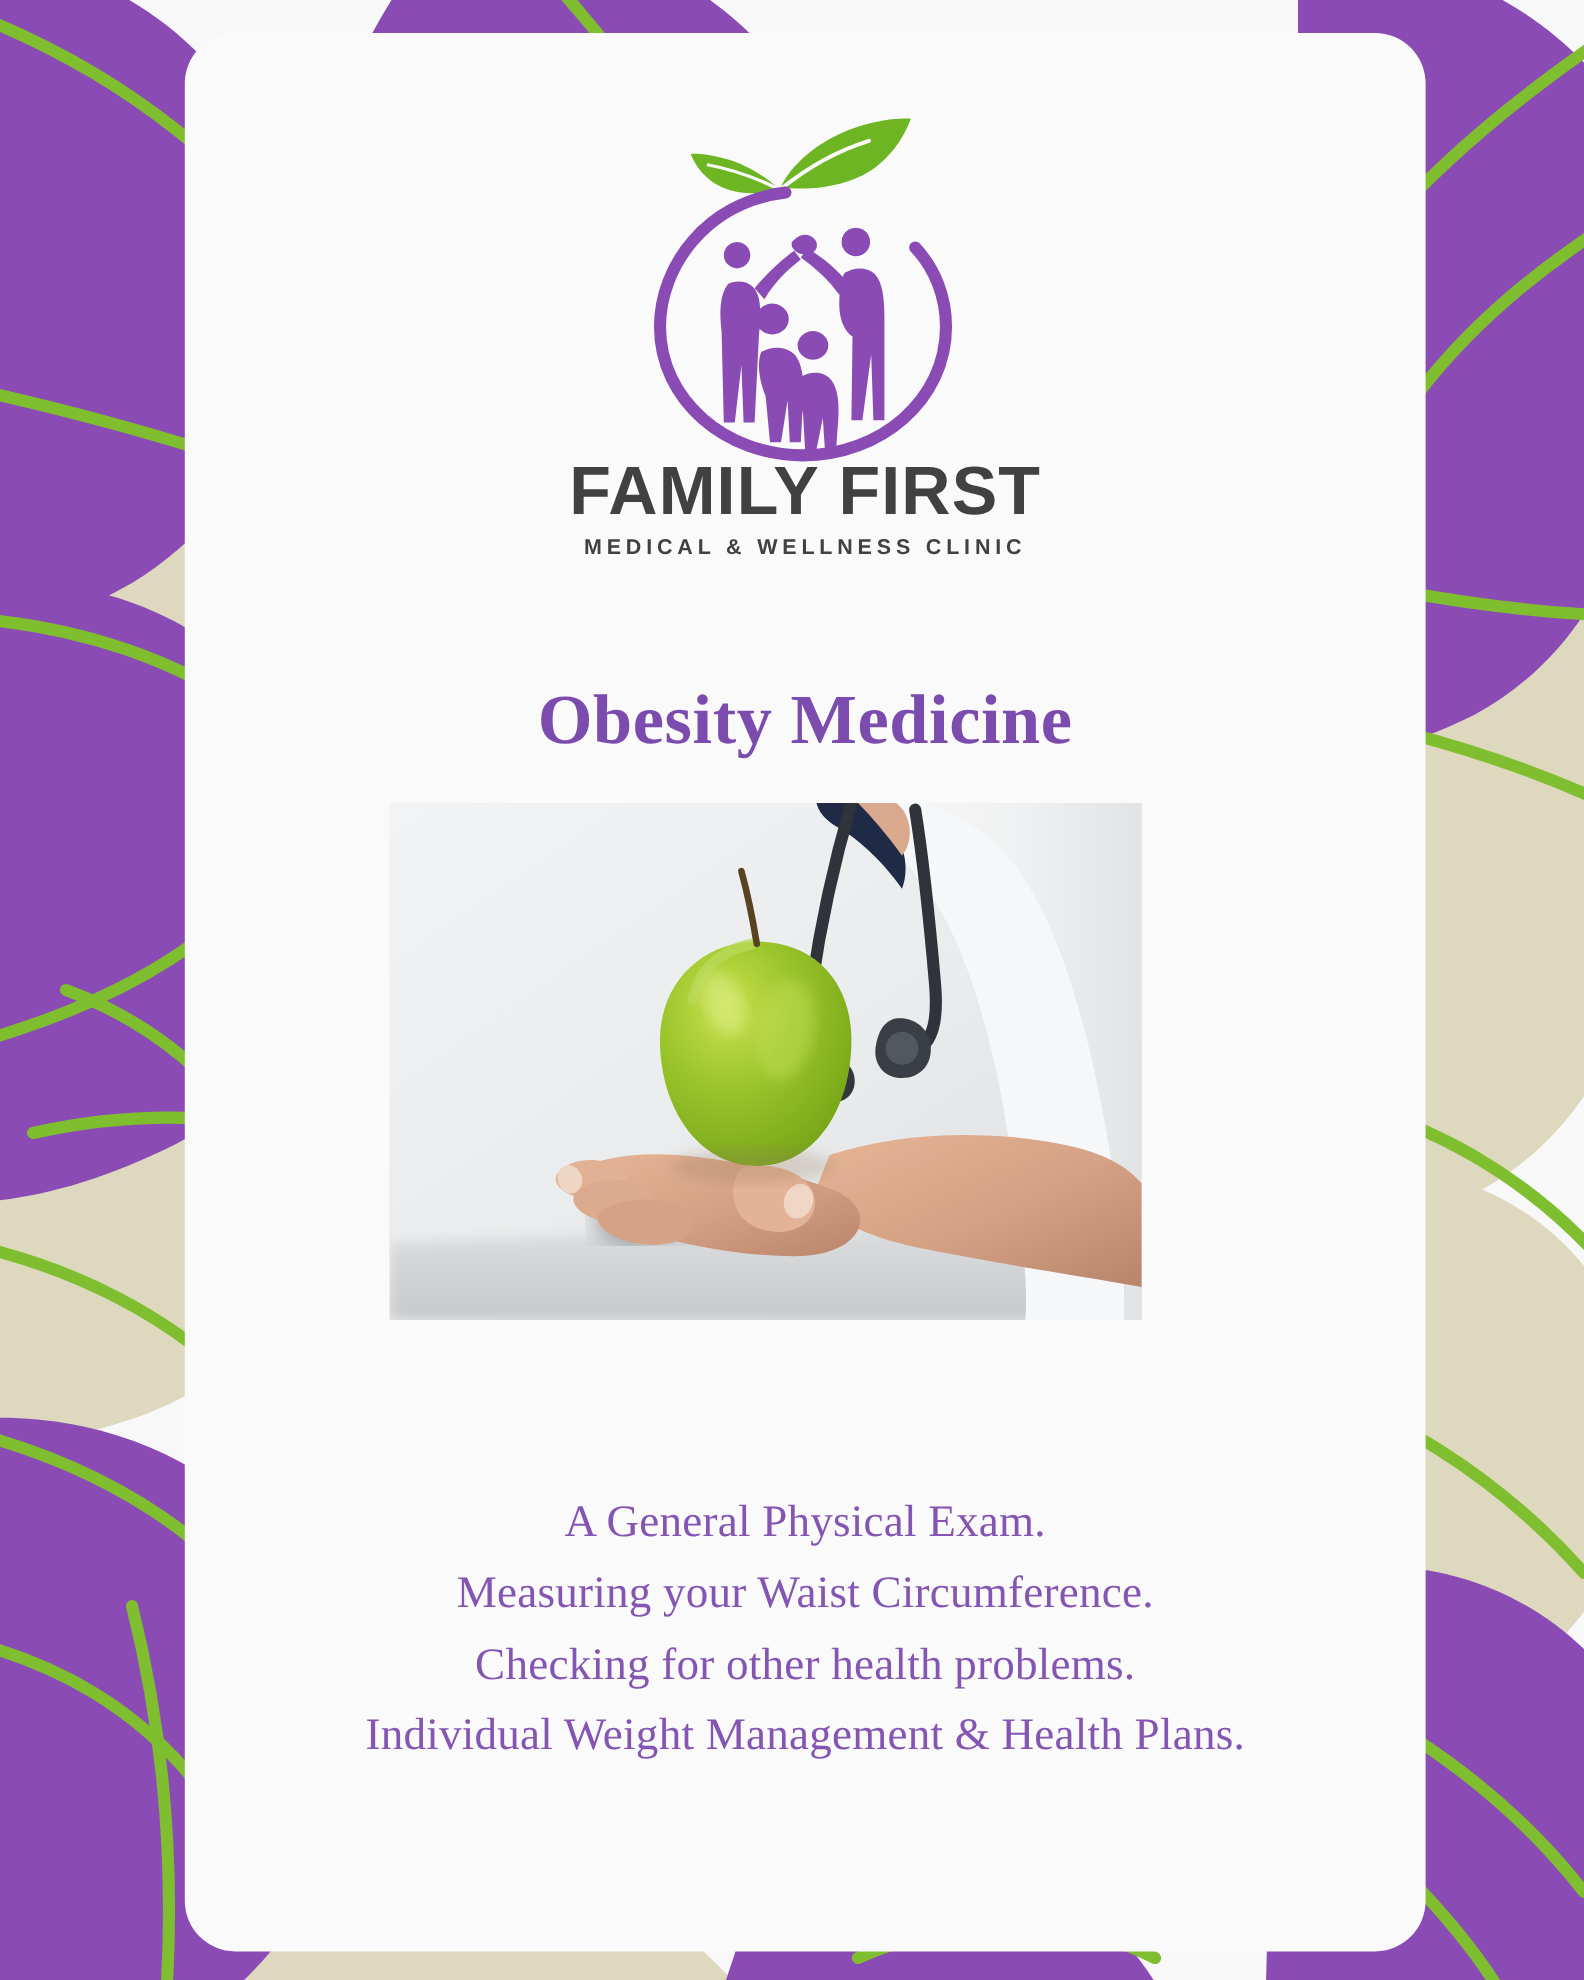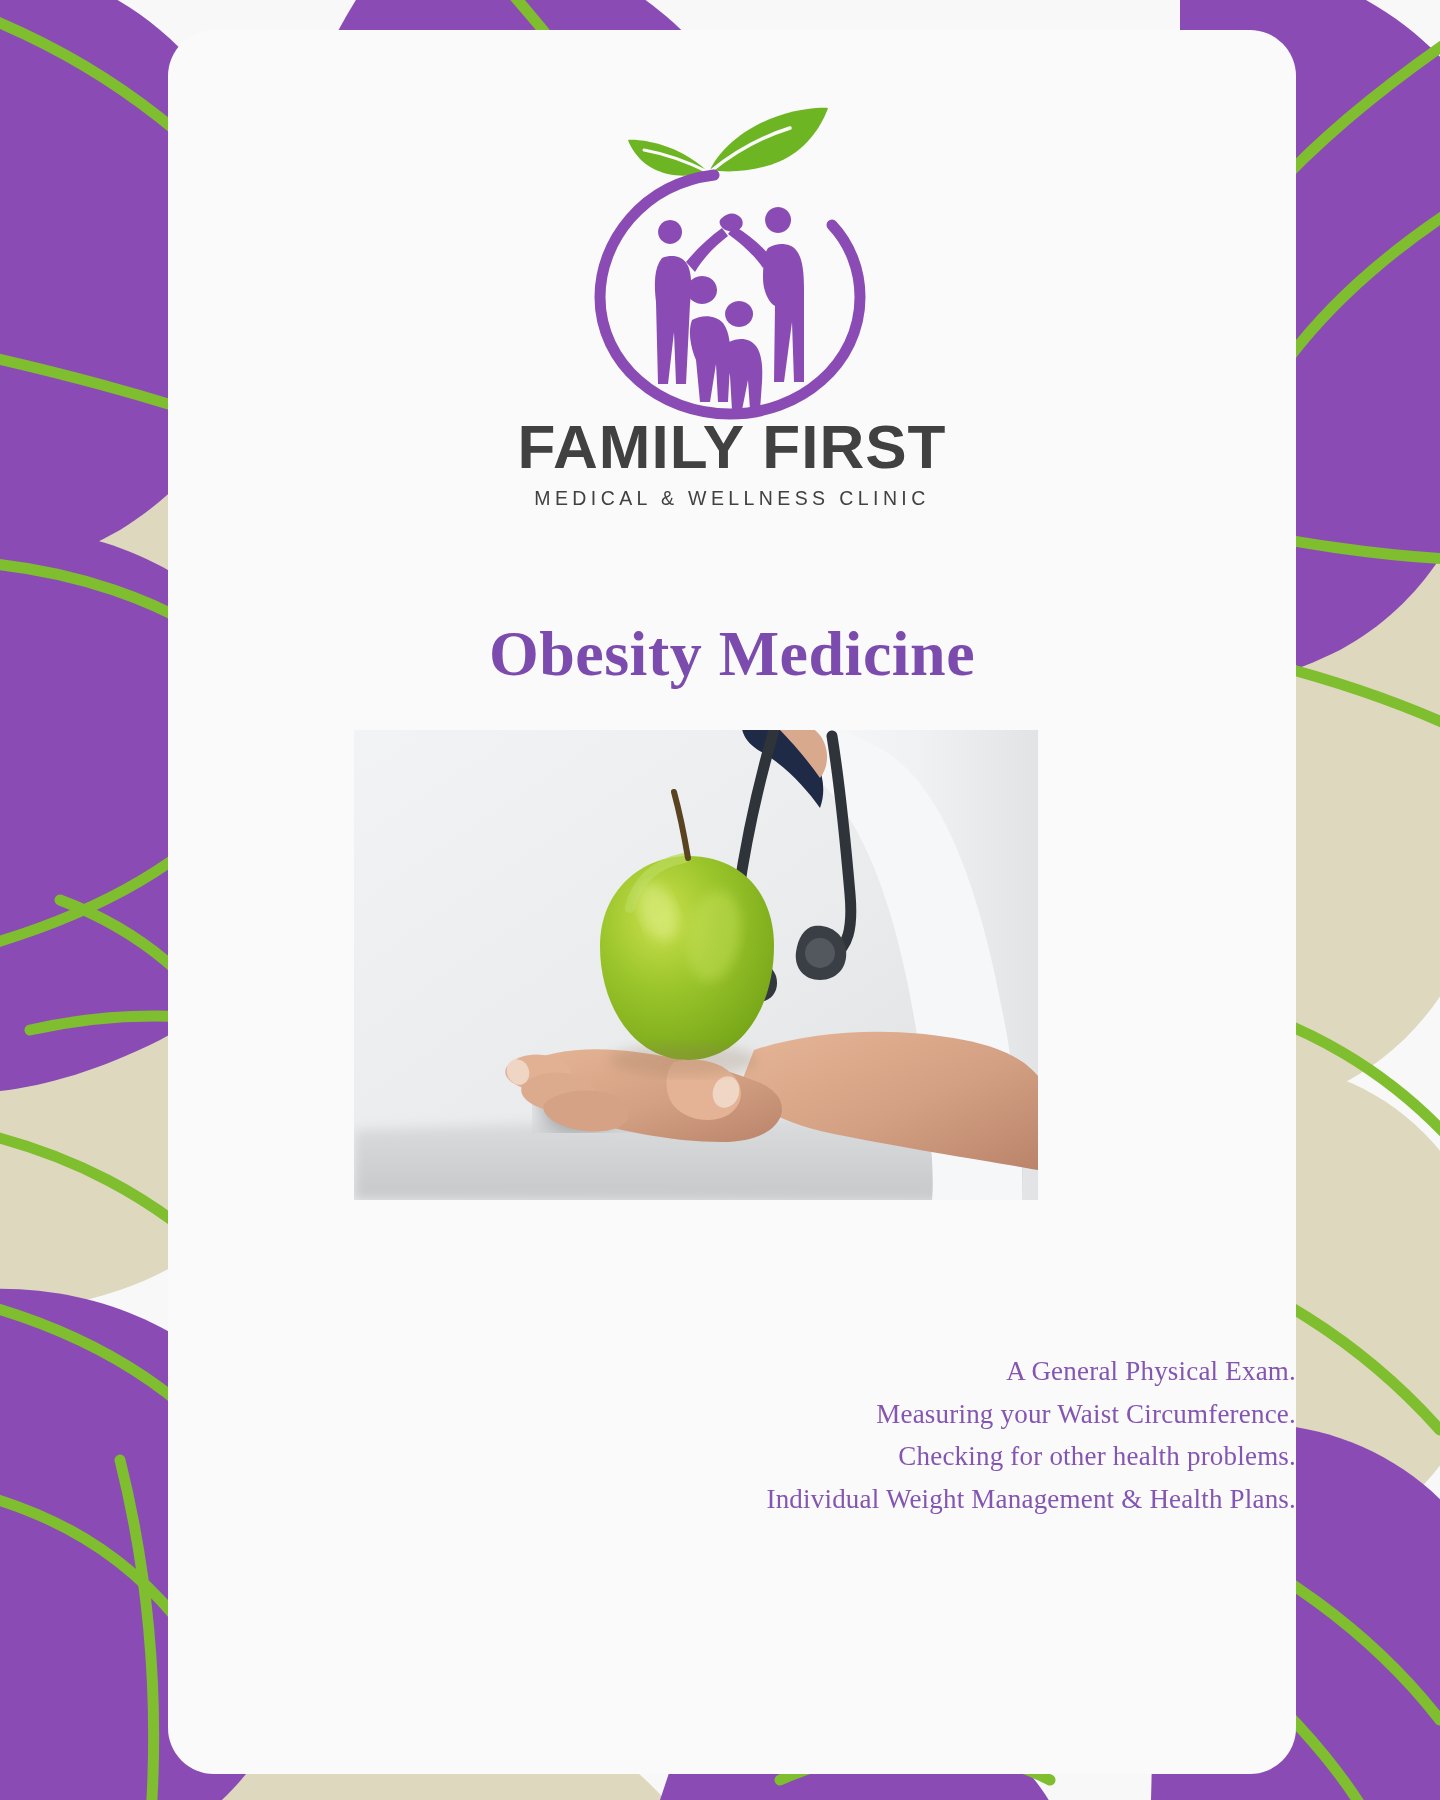--- a/index.html
+++ b/index.html
@@ -35,21 +35,21 @@
     font-family:"Liberation Sans", sans-serif;
     font-weight:bold;
     font-size:62px;
     letter-spacing:1px;
     color:#414141;
     line-height:1;
     margin-top:-6px;
   }
   #logo-tagline {
     font-family:"Liberation Sans", sans-serif;
-    font-weight:normal;
+    font-weight:bold;
     font-size:19.5px;
     letter-spacing:4.4px;
     color:#414141;
     margin-top:9px;
   }
 
   
   #headline {
     position:absolute; left:0; right:0; top:590px;
     text-align:center;
@@ -81,24 +81,23 @@
   }
 
   
   #services {
     position:absolute; left:0; right:0; top:1320px;
     text-align:center;
     font-family:"Liberation Serif", serif;
     color:#8455B3;
   }
   .service-item {
-    font-size:27px;
+    font-size:41px;
     line-height:1.58;
     letter-spacing:0.2px;
-    text-align:right;
   }
 </style>
 </head>
 <body>
 
 <div id="poster">
 
   <svg id="bg-pattern" viewBox="0 0 1440 1800" preserveAspectRatio="none">
     <rect x="0" y="0" width="1440" height="1800" fill="#F8F8F8"></rect>
 

